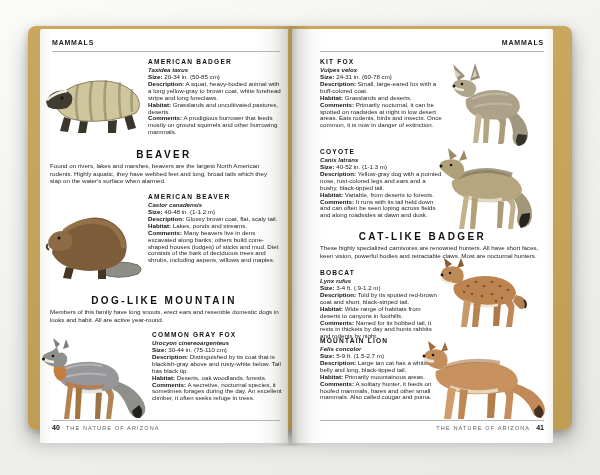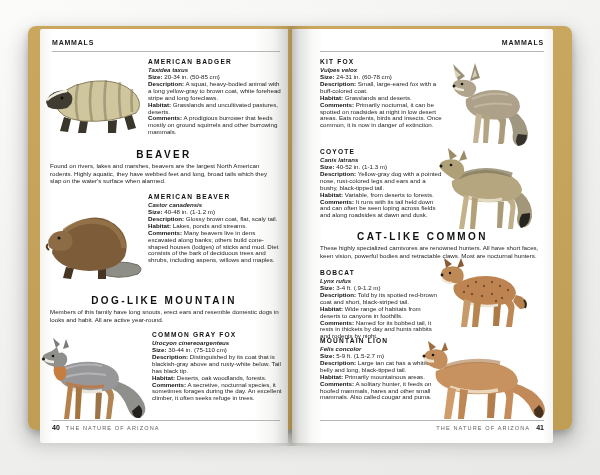--- a/index.html
+++ b/index.html
@@ -177,21 +177,21 @@
       <path d="M20 32 Q44 20 74 30" stroke="#83795c" stroke-width="5" fill="none" opacity=".75"></path>
       <path d="M30 52 Q48 58 64 54" stroke="#e2d9c2" stroke-width="3" fill="none"></path>
       <path d="M26 50 L21 84 L26 84 L31 52 Z" fill="#c4b28b"></path>
       <path d="M34 52 L32 84 L37 84 L40 53 Z" fill="#b2a078"></path>
       <path d="M16 34 Q8 30 2 23 Q0 17 8 15 Q16 13 21 16 Q27 20 26 27 Q24 33 18 35 Z" fill="#b0a078"></path>
       <path d="M12 15 L10 3 L19 11 Z M21 16 L26 5 L29 14 Z" fill="#9b8c66"></path>
       <circle cx="3" cy="21" r="1.5" fill="#1a1a1a"></circle>
       <circle cx="13" cy="20" r="1.3" fill="#111"></circle>
     </svg>
 
-    <div class="abs group-heading" style="left:0; top:202px; width:261px;">CAT-LIKE COMMON</div>
+    <div class="abs group-heading" style="left:0; top:202px; width:261px;">CAT-LIKE BADGER</div>
     <div class="abs intro" style="left:28px; top:215px; width:224px;">These highly specialized carnivores are renowned hunters. All have short faces, keen vision, powerful bodies and retractable claws. Most are nocturnal hunters.</div>
 
     <div class="abs" style="left:28px; top:240px; width:122px;">
       <div class="sp-name">BOBCAT</div>
       <div class="sp-latin">Lynx rufus</div>
       <div class="sp-body"><b>Size:</b> <span>3-4 ft. (.9-1.2 m)</span></div>
       <div class="sp-body"><b>Description:</b> <span>Told by its spotted red-brown coat and short, black-striped tail.</span></div>
       <div class="sp-body"><b>Habitat:</b> <span>Wide range of habitats from deserts to canyons in foothills.</span></div>
       <div class="sp-body"><b>Comments:</b> <span>Named for its bobbed tail, it rests in thickets by day and hunts rabbits and rodents by night.</span></div>
     </div>

